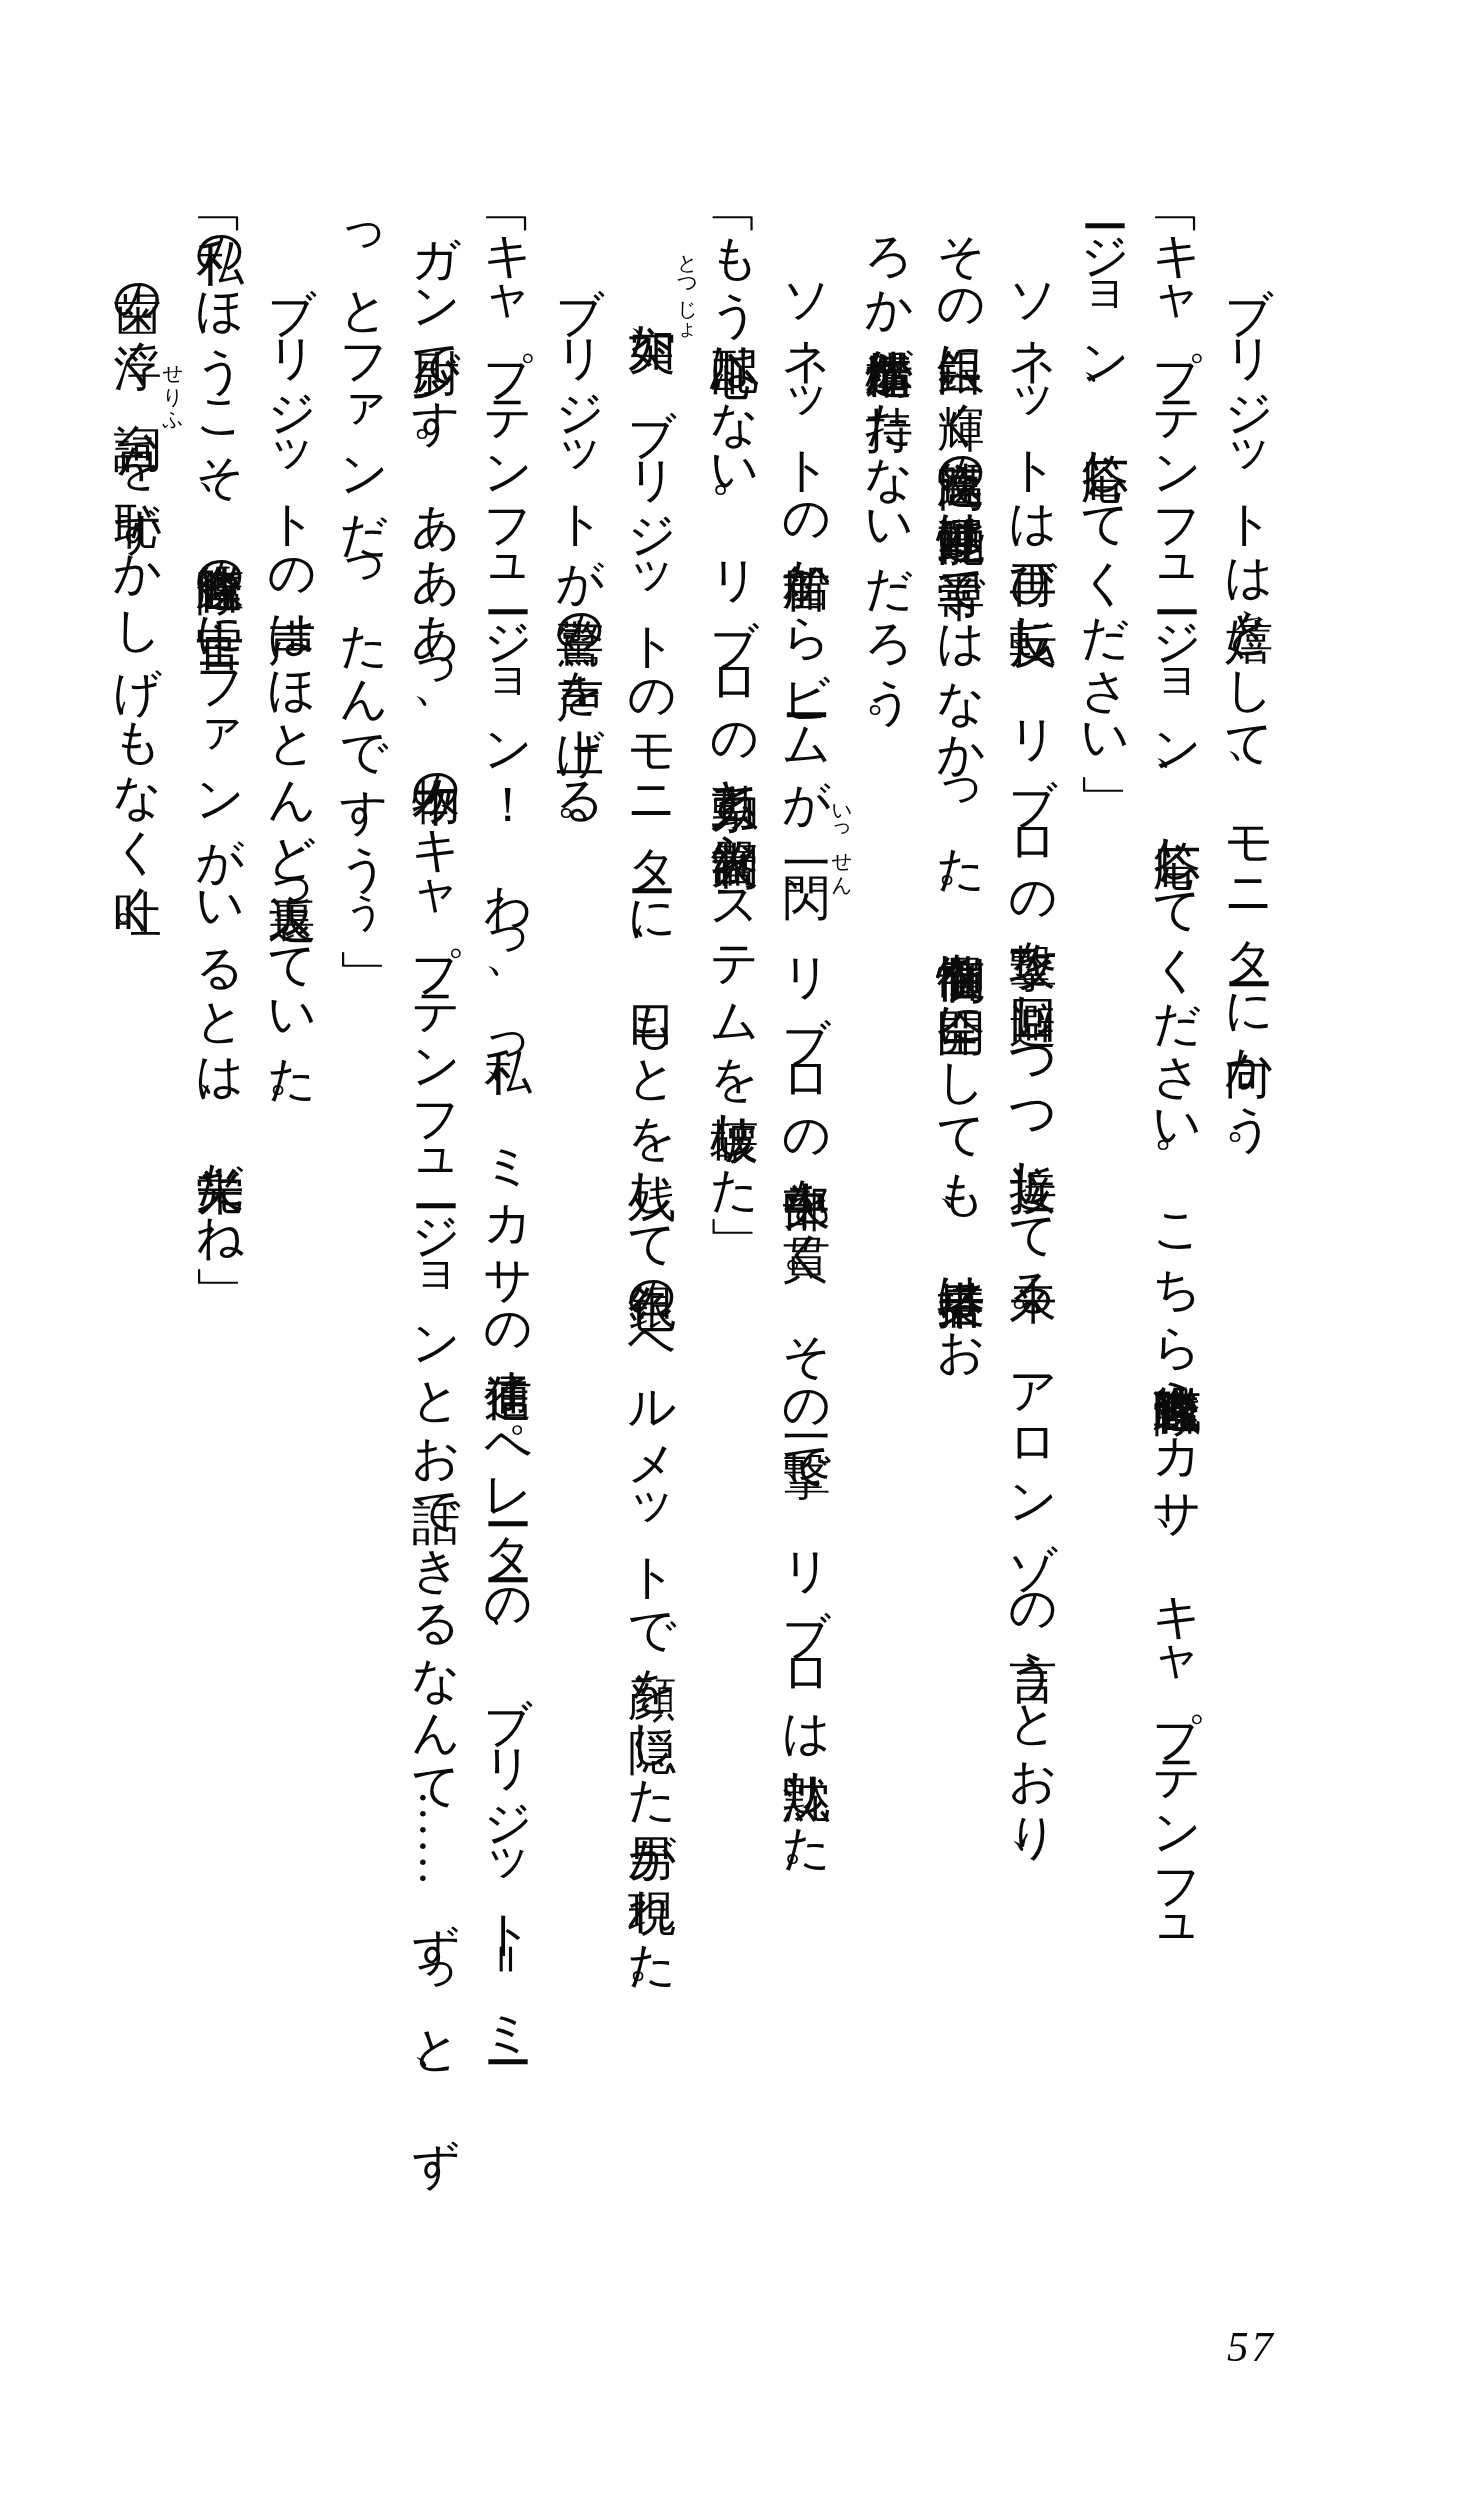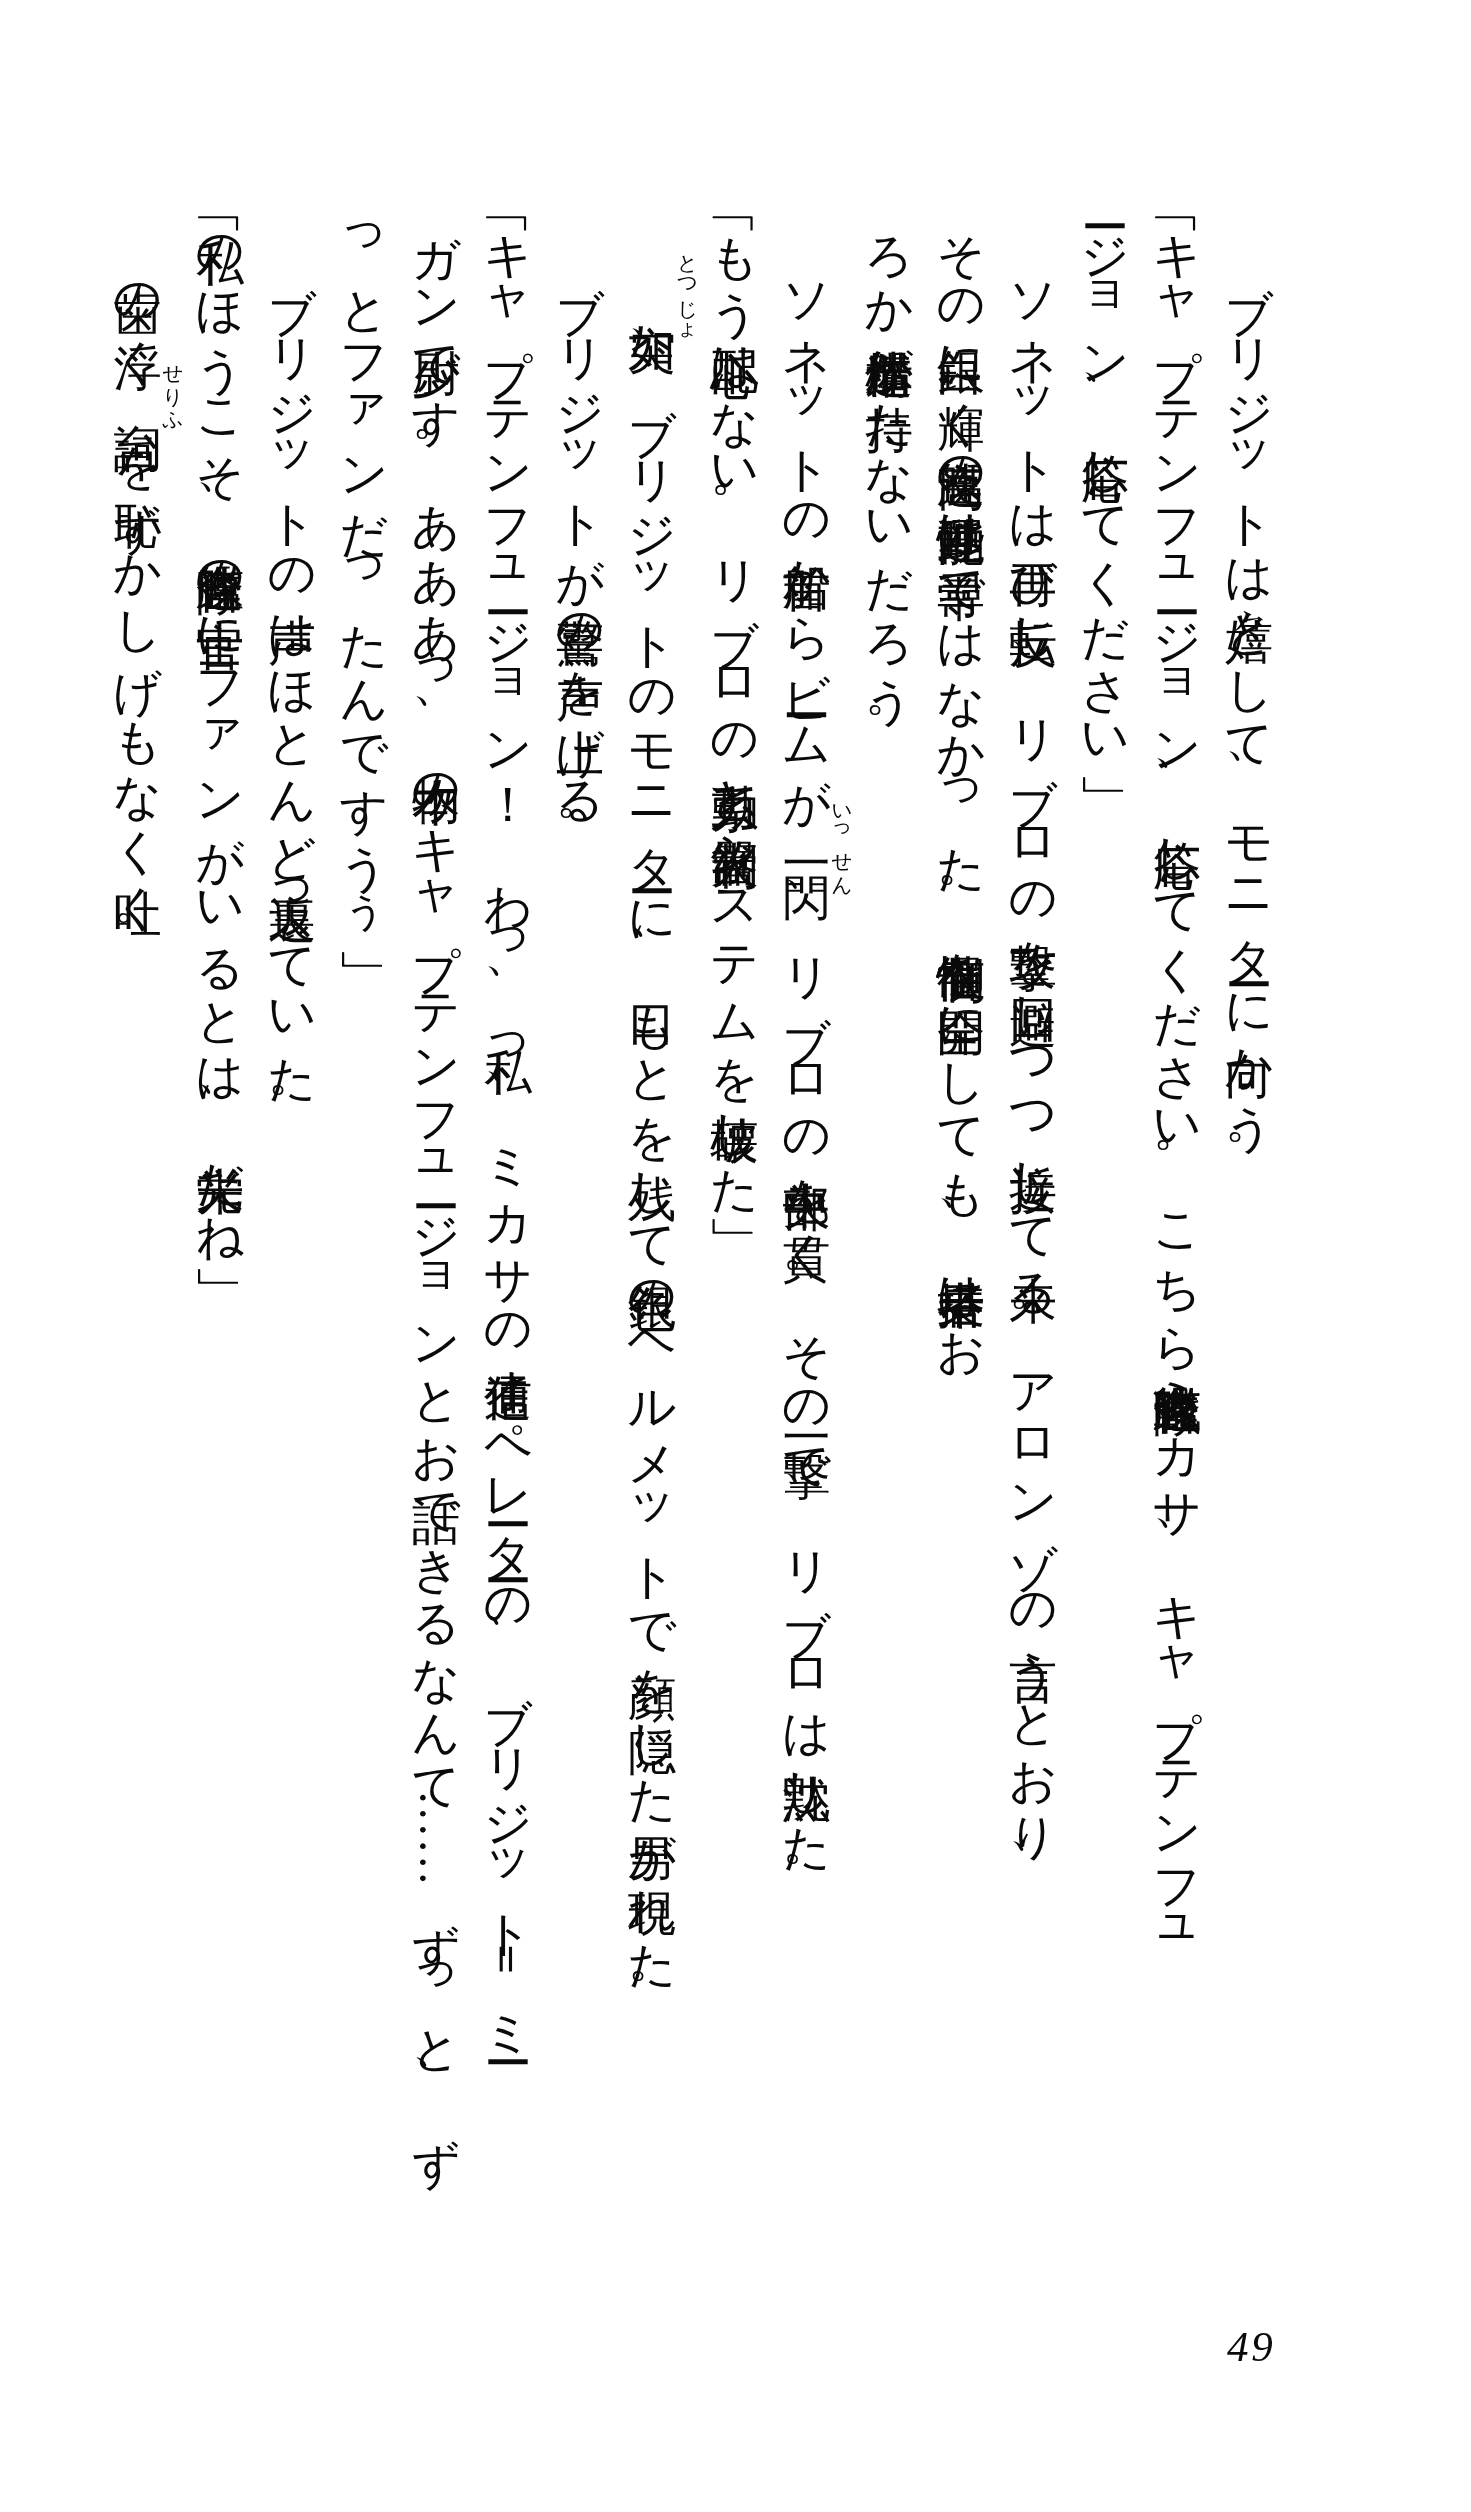--- a/index.html
+++ b/index.html
@@ -68,16 +68,16 @@
     <div class="text-column">　<ruby>突如<rt>とつじょ</rt></ruby>、ブリジットのモニターに、口もとを残して銀色のヘルメットで顔を隠した男が現れた。</div>
     <div class="text-column">　ブリジットが驚喜の声を上げる。</div>
     <div class="text-column">「キャプテンフュージョン！　わっ、私っ、ミカサの通信オペレーターの、ブリジット＝ミー</div>
     <div class="text-column">ガン少尉です。あああっ、本物のキャプテンフュージョンとお話できるなんて……ずっと、ず</div>
     <div class="text-column">っとファンだったんですうぅ」</div>
     <div class="text-column">　ブリジットの声はほとんど裏返っていた。</div>
     <div class="text-column">「私のほうこそ、連合艦隊の士官にファンがいるとは、光栄だね」</div>
     <div class="text-column">　歯の浮く<ruby>台詞<rt>せりふ</rt></ruby>を恥ずかしげもなく吐く。</div>
   </div>
 
-  <div class="page-number">49</div>
+  <div class="page-number">57</div>
 
 </div>
 
 
 </body></html>

